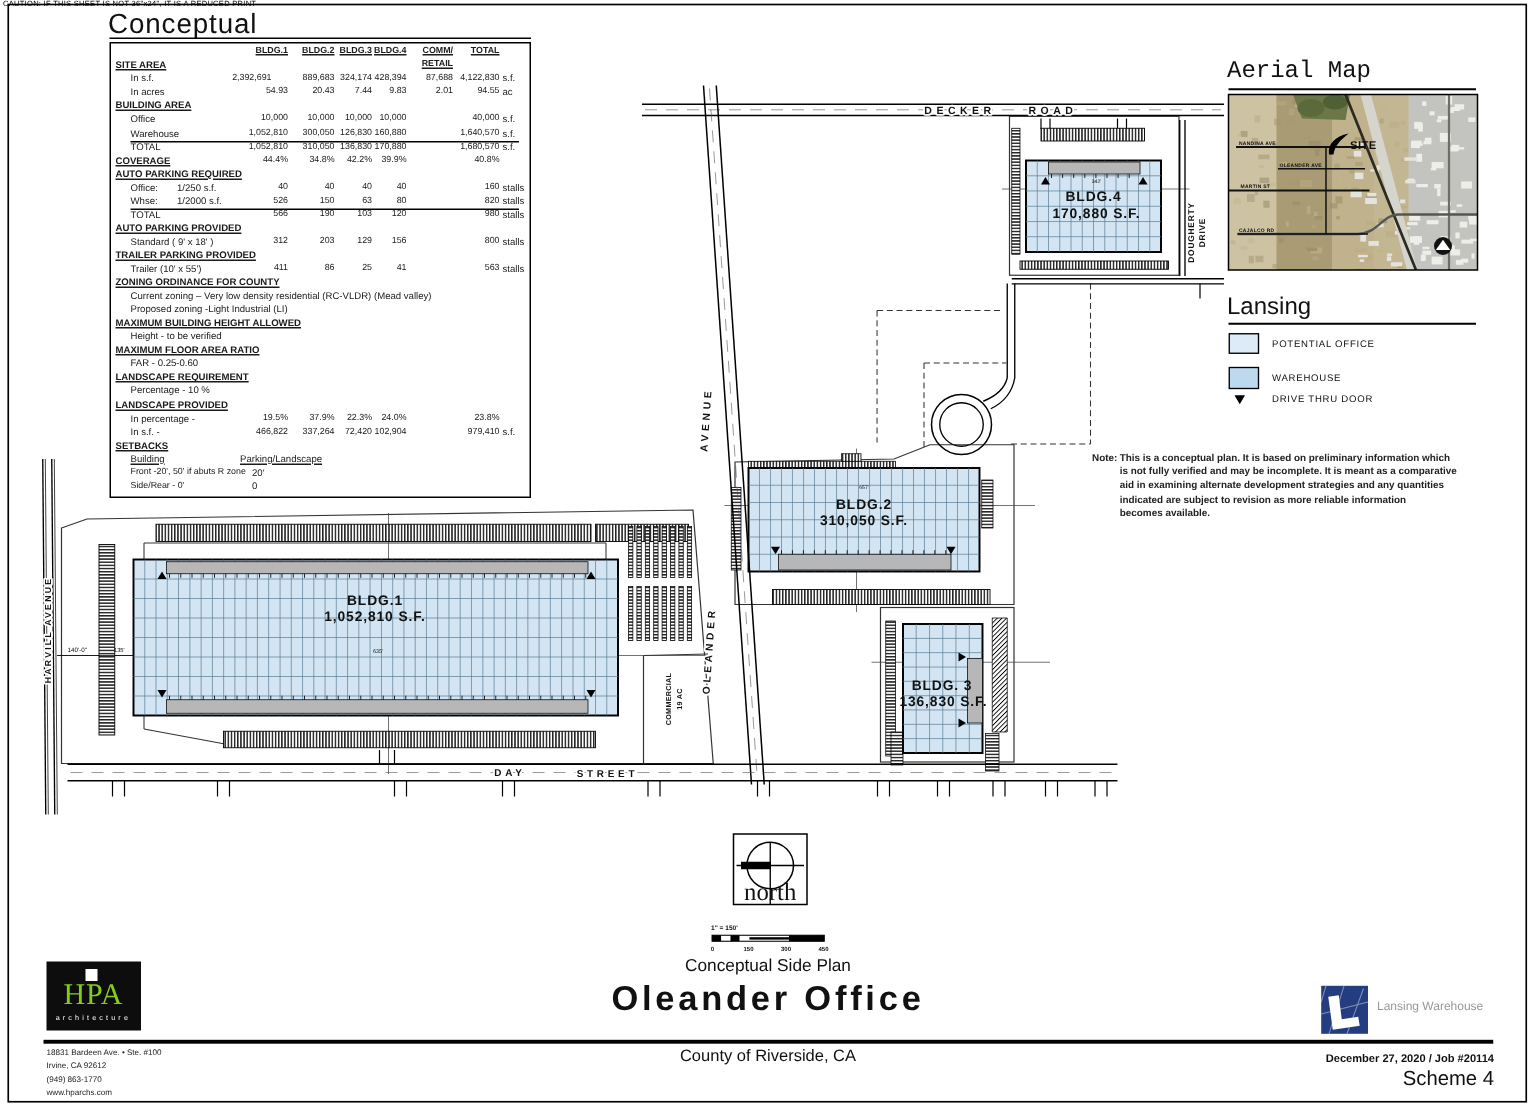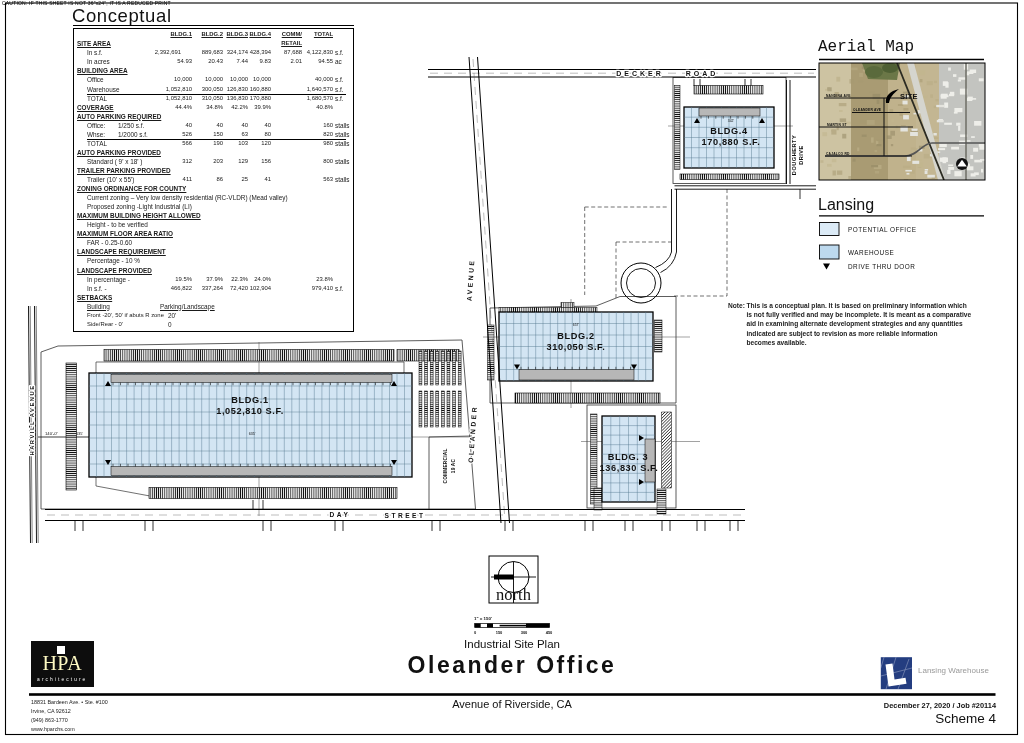--- a/index.html
+++ b/index.html
@@ -927,31 +927,31 @@
       <div>This is a conceptual plan. It is based on preliminary information which</div>
       <div>is not fully verified and may be incomplete.  It is meant as a comparative</div>
       <div>aid in examining alternate development strategies and any quantities</div>
       <div>indicated are subject to revision as more reliable information</div>
       <div>becomes available.</div>
     </div>
 </div>
 
 <div class="abs" style="left:30.5px;top:641.4px;width:63.5px;height:45.7px;background:#0d0d0d;">
   <div style="position:absolute;left:26.8px;top:4.8px;width:7.6px;height:7.4px;background:#fff;"></div>
-  <div style="position:absolute;left:0;top:11px;width:100%;text-align:center;color:#fef9c3;font-family:'Liberation Serif',serif;font-size:20px;letter-spacing:0.5px;">HPA</div>
+  <div style="position:absolute;left:0;top:11px;width:100%;text-align:center;color:#84cc16;font-family:'Liberation Serif',serif;font-size:20px;letter-spacing:0.5px;">HPA</div>
   <div style="position:absolute;left:0;top:35.5px;width:100%;text-align:center;color:#fff;font-size:4.8px;letter-spacing:2.1px;">architecture</div>
 </div>
 
 <div class="abs" style="left:31px;top:697.5px;font-size:5.4px;line-height:9px;color:#222;">
 <div>18831 Bardeen Ave. • Ste. #100</div>
 <div>Irvine, CA 92612</div>
 <div>(949) 863-1770</div>
 <div>www.hparchs.com</div>
 </div>
 
-<div class="abs" style="left:312px;top:638px;width:400px;text-align:center;font-size:11.5px;">Industrial Site Plan</div>
+<div class="abs" style="left:312px;top:638px;width:400px;text-align:center;font-size:11.5px;">Conceptual Side Plan</div>
 <div class="abs" style="left:262px;top:652px;width:500px;text-align:center;font-size:23px;font-weight:bold;letter-spacing:2.5px;">Oleander  Office</div>
-<div class="abs" style="left:312px;top:698px;width:400px;text-align:center;font-size:11px;">Avenue of Riverside, CA</div>
+<div class="abs" style="left:312px;top:698px;width:400px;text-align:center;font-size:11px;">County of Riverside, CA</div>
 
 <div class="abs" style="left:918px;top:666px;font-size:8px;color:#999;">Lansing Warehouse</div>
 
 <div class="abs" style="left:746px;top:700.5px;width:250px;text-align:right;font-size:7.4px;font-weight:bold;">December 27, 2020 / Job #20114</div>
 <div class="abs" style="left:746px;top:710.5px;width:250px;text-align:right;font-size:13.5px;">Scheme 4</div>
 
 </body></html>

